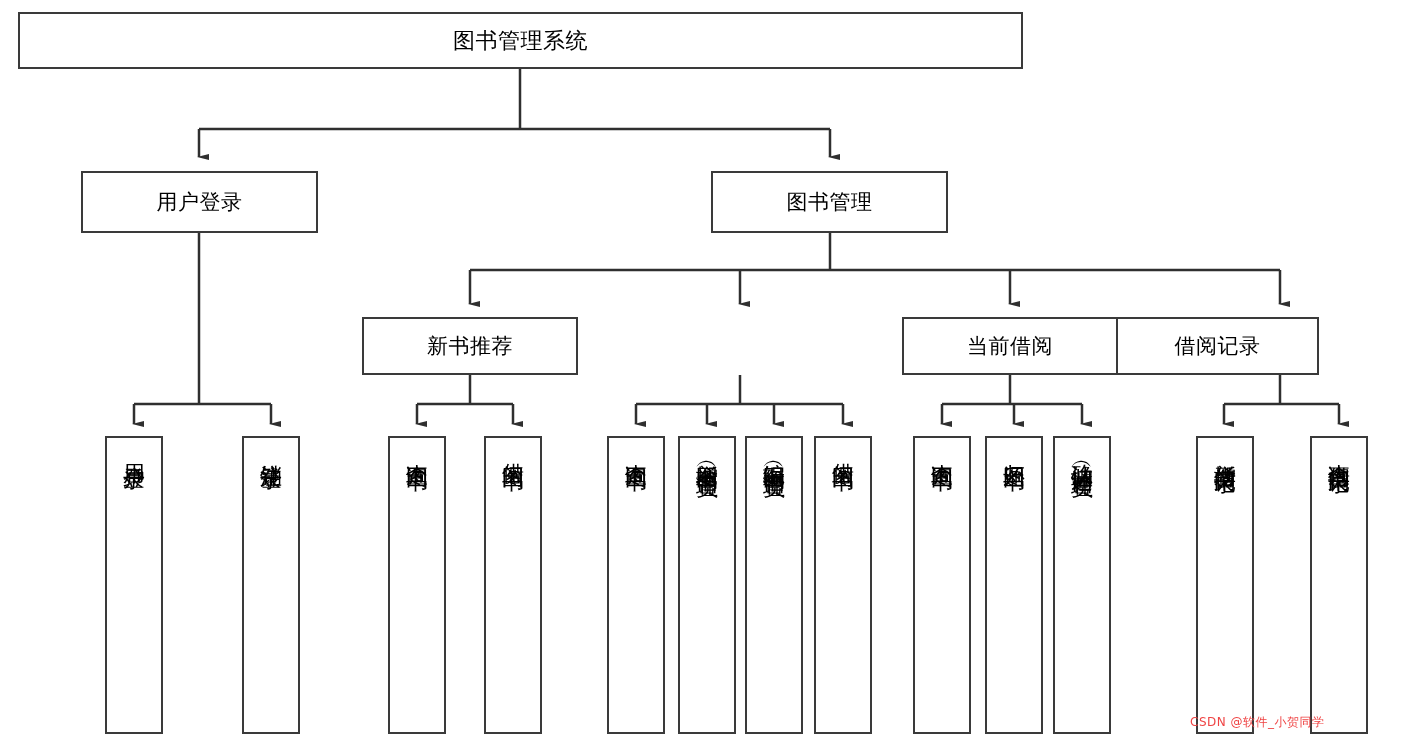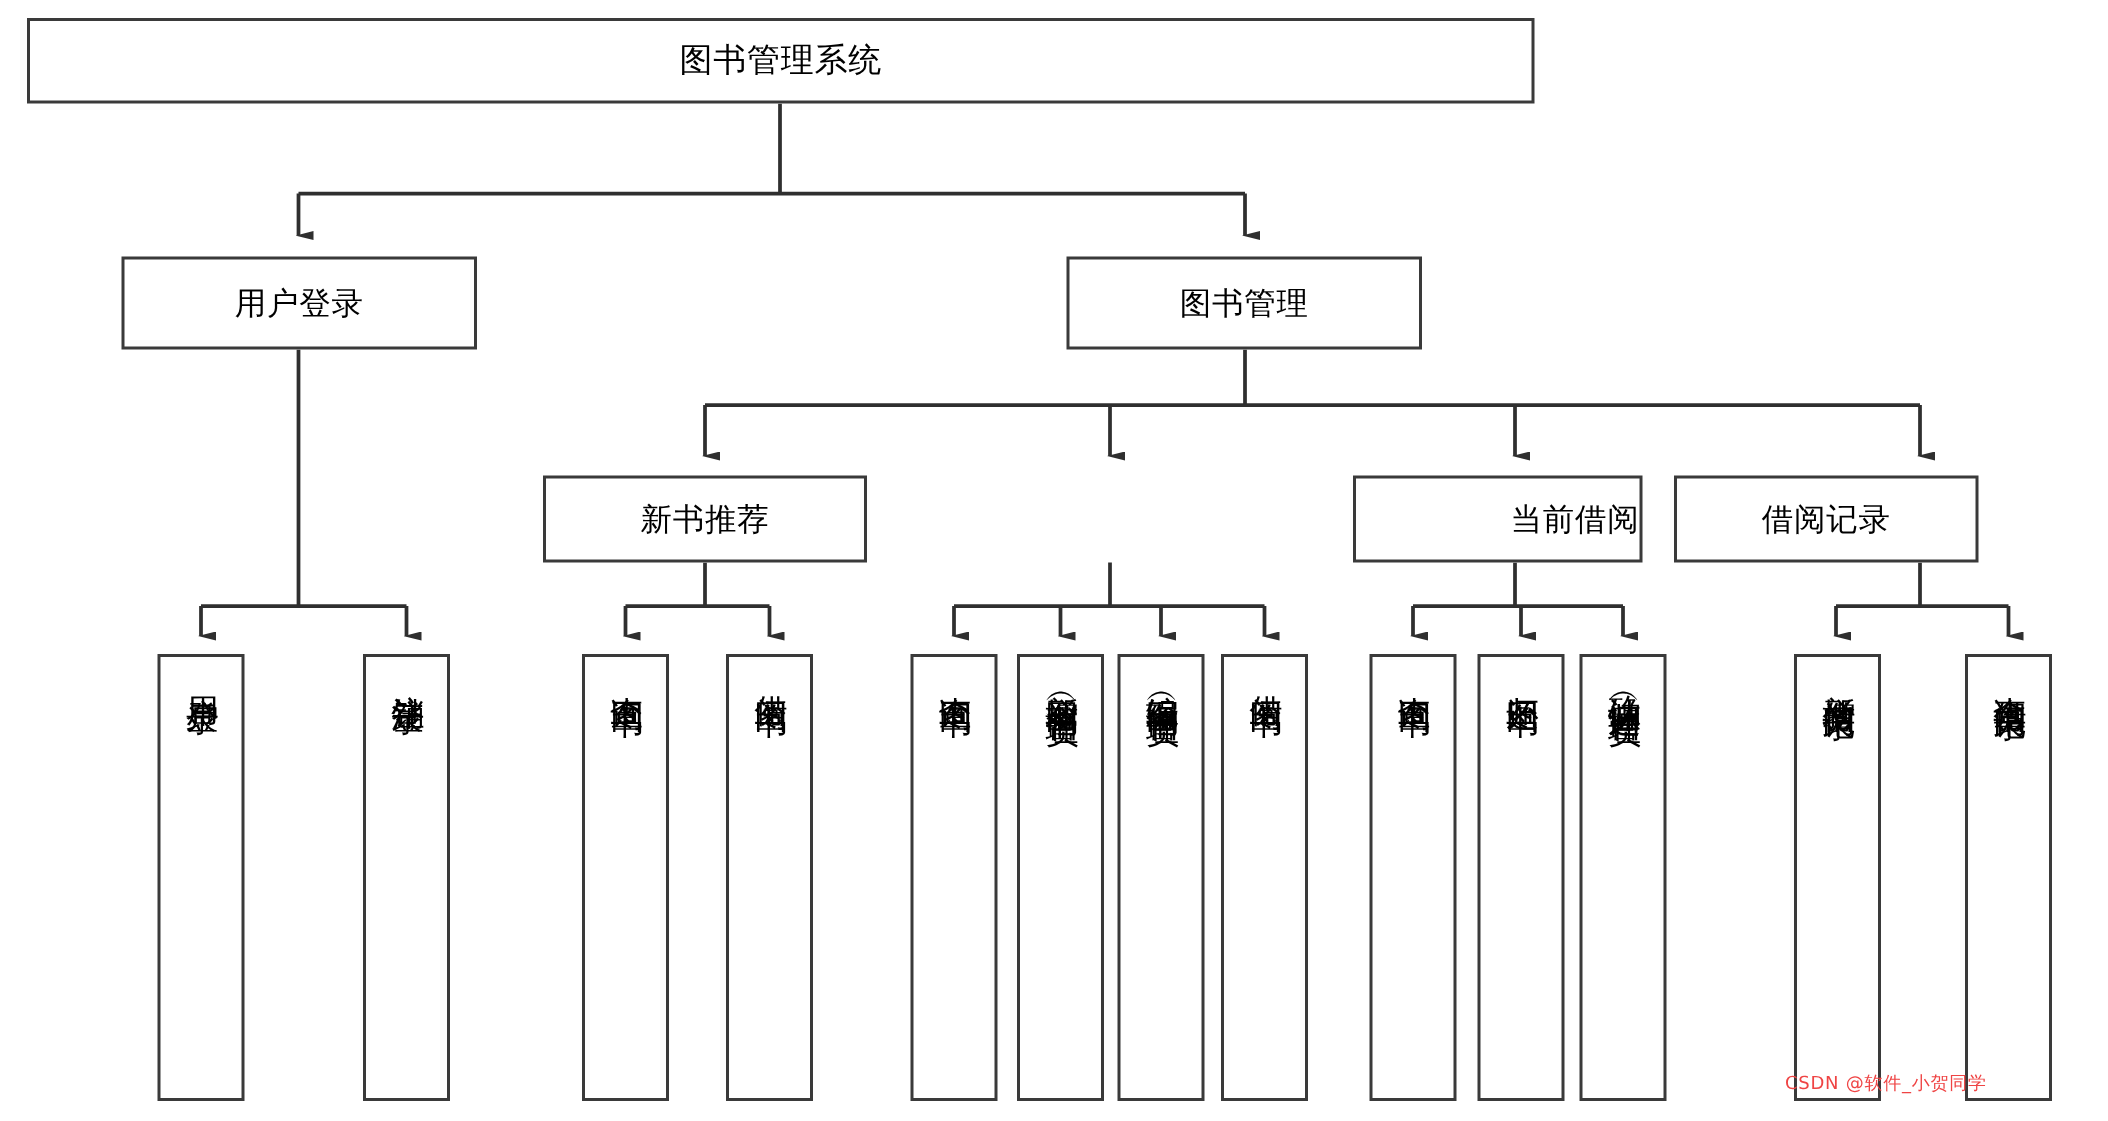--- a/index.html
+++ b/index.html
@@ -130,21 +130,21 @@
   <div class="node horiz" style="left:81px; top:171px; width:237px; height:62px;">
     <span class="label">用户登录</span>
   </div>
   <div class="node horiz" style="left:362px; top:317px; width:216px; height:58px;">
     <span class="label">新书推荐</span>
   </div>
 
   <div class="node horiz" style="left:711px; top:171px; width:237px; height:62px;">
     <span class="label">图书管理</span>
   </div>
-  <div class="node horiz" style="left:902px; top:317px; width:193px; height:58px;justify-content:flex-end;">
+  <div class="node horiz" style="left:902px; top:317px; width:216px; height:58px;">
     <span class="label">当前借阅</span>
   </div>
   <div class="node horiz" style="left:1104px; top:317px; width:203px; height:58px;margin-left:12px;">
     <span class="label">借阅记录</span>
   </div>
 
   <div class="node vert" style="left:105px; top:436px; width:58px; height:298px;">
     <span class="label">用户登录</span>
   </div>
   <div class="node vert" style="left:242px; top:436px; width:58px; height:298px;">

